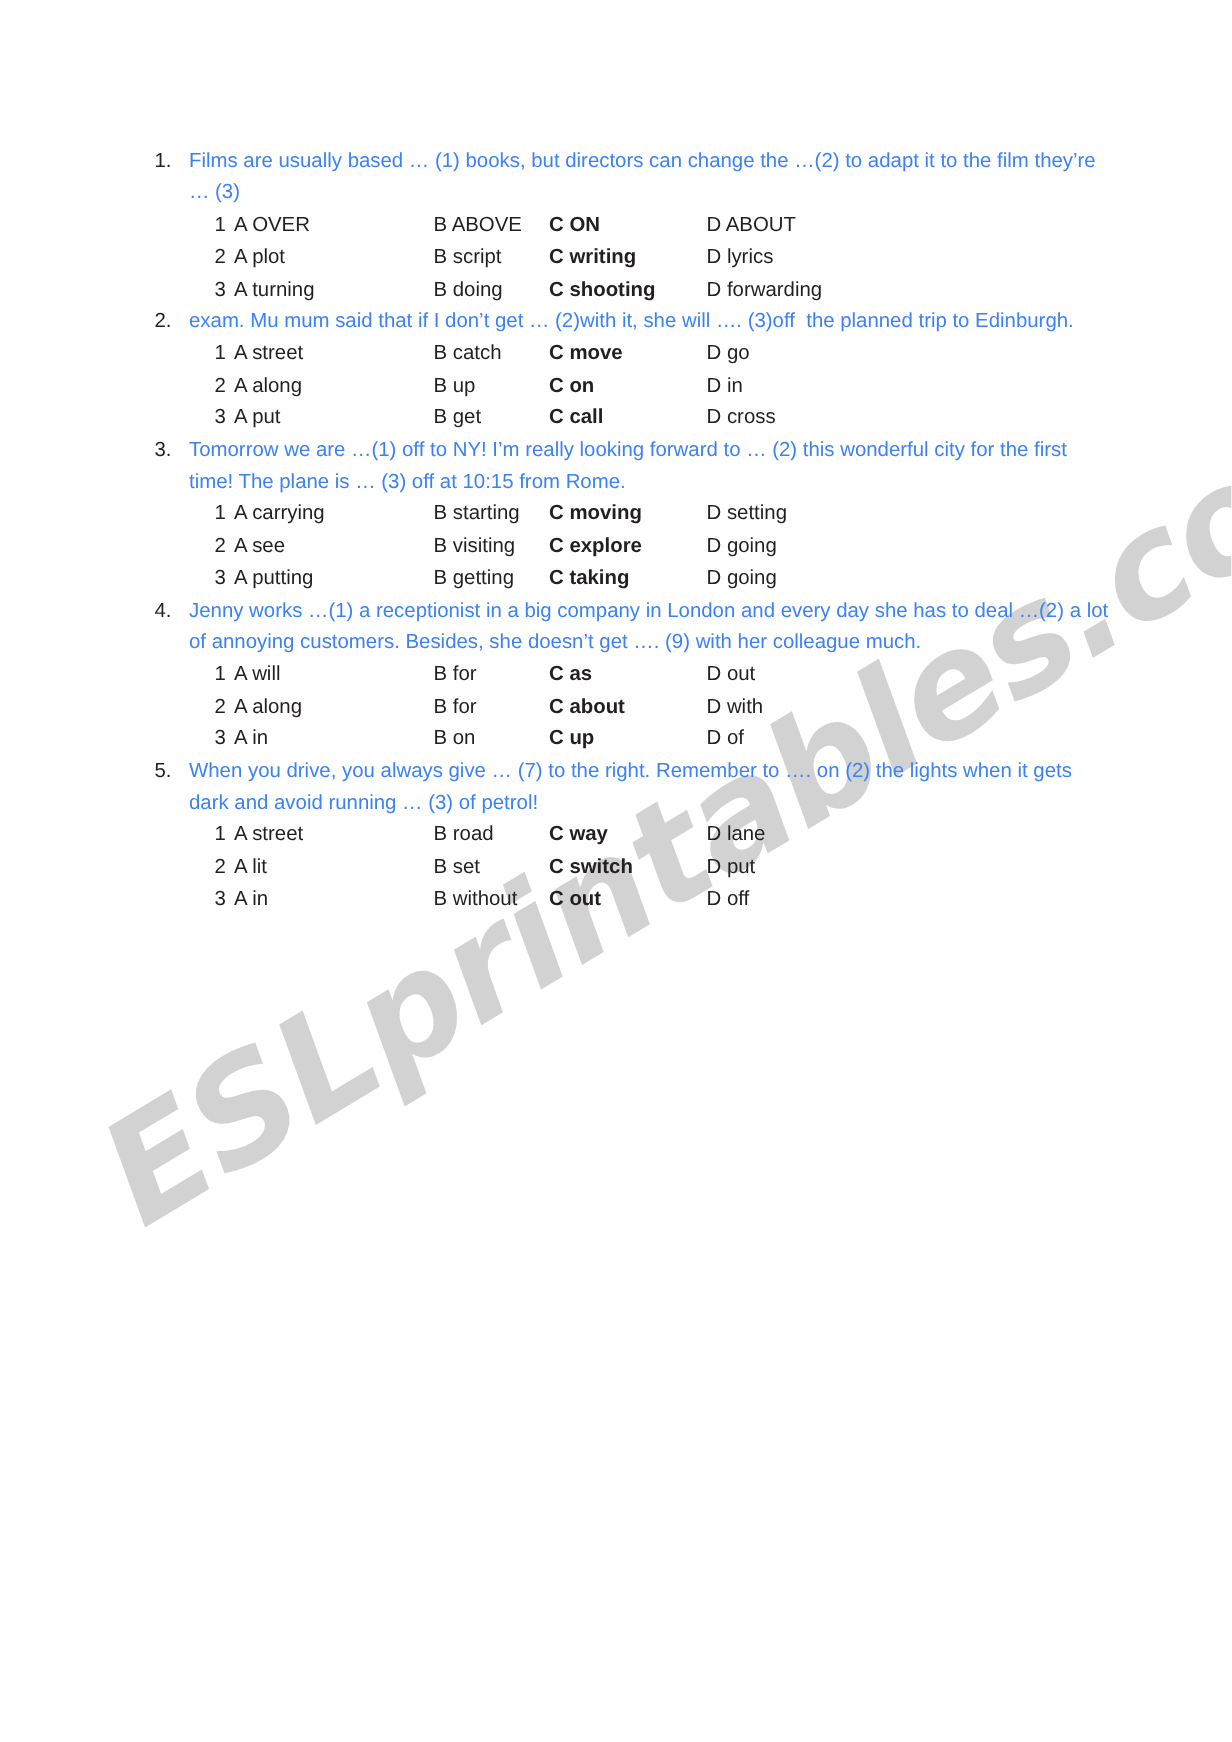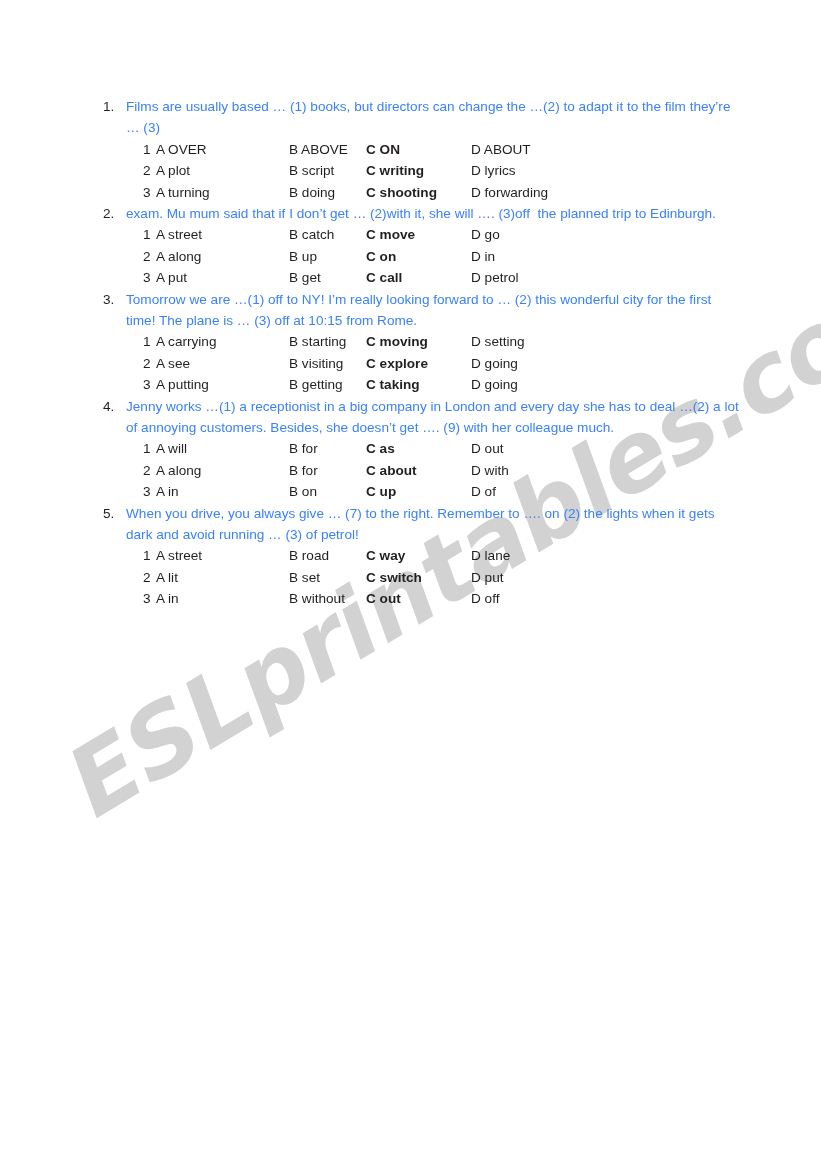--- a/index.html
+++ b/index.html
@@ -168,21 +168,21 @@
             <span class="opt opt-a">A along</span>
             <span class="opt opt-b">B up</span>
             <span class="opt opt-c">C on</span>
             <span class="opt opt-d">D in</span>
           </div>
           <div class="option-row">
             <span class="opt-index">3</span>
             <span class="opt opt-a">A put</span>
             <span class="opt opt-b">B get</span>
             <span class="opt opt-c">C call</span>
-            <span class="opt opt-d">D petrol</span>
+            <span class="opt opt-d">D cross</span>
           </div>
         </div>
       </div>
       <div class="question-block">
         <div class="q-head">
           <span class="q-num">3.</span>
           <div class="q-text">
             <span class="line">Tomorrow we are …(1) off to NY! I’m really looking forward to … (2) this wonderful city for the first</span>
             <span class="line">time! The plane is … (3) off at 10:15 from Rome.</span>
           </div>

